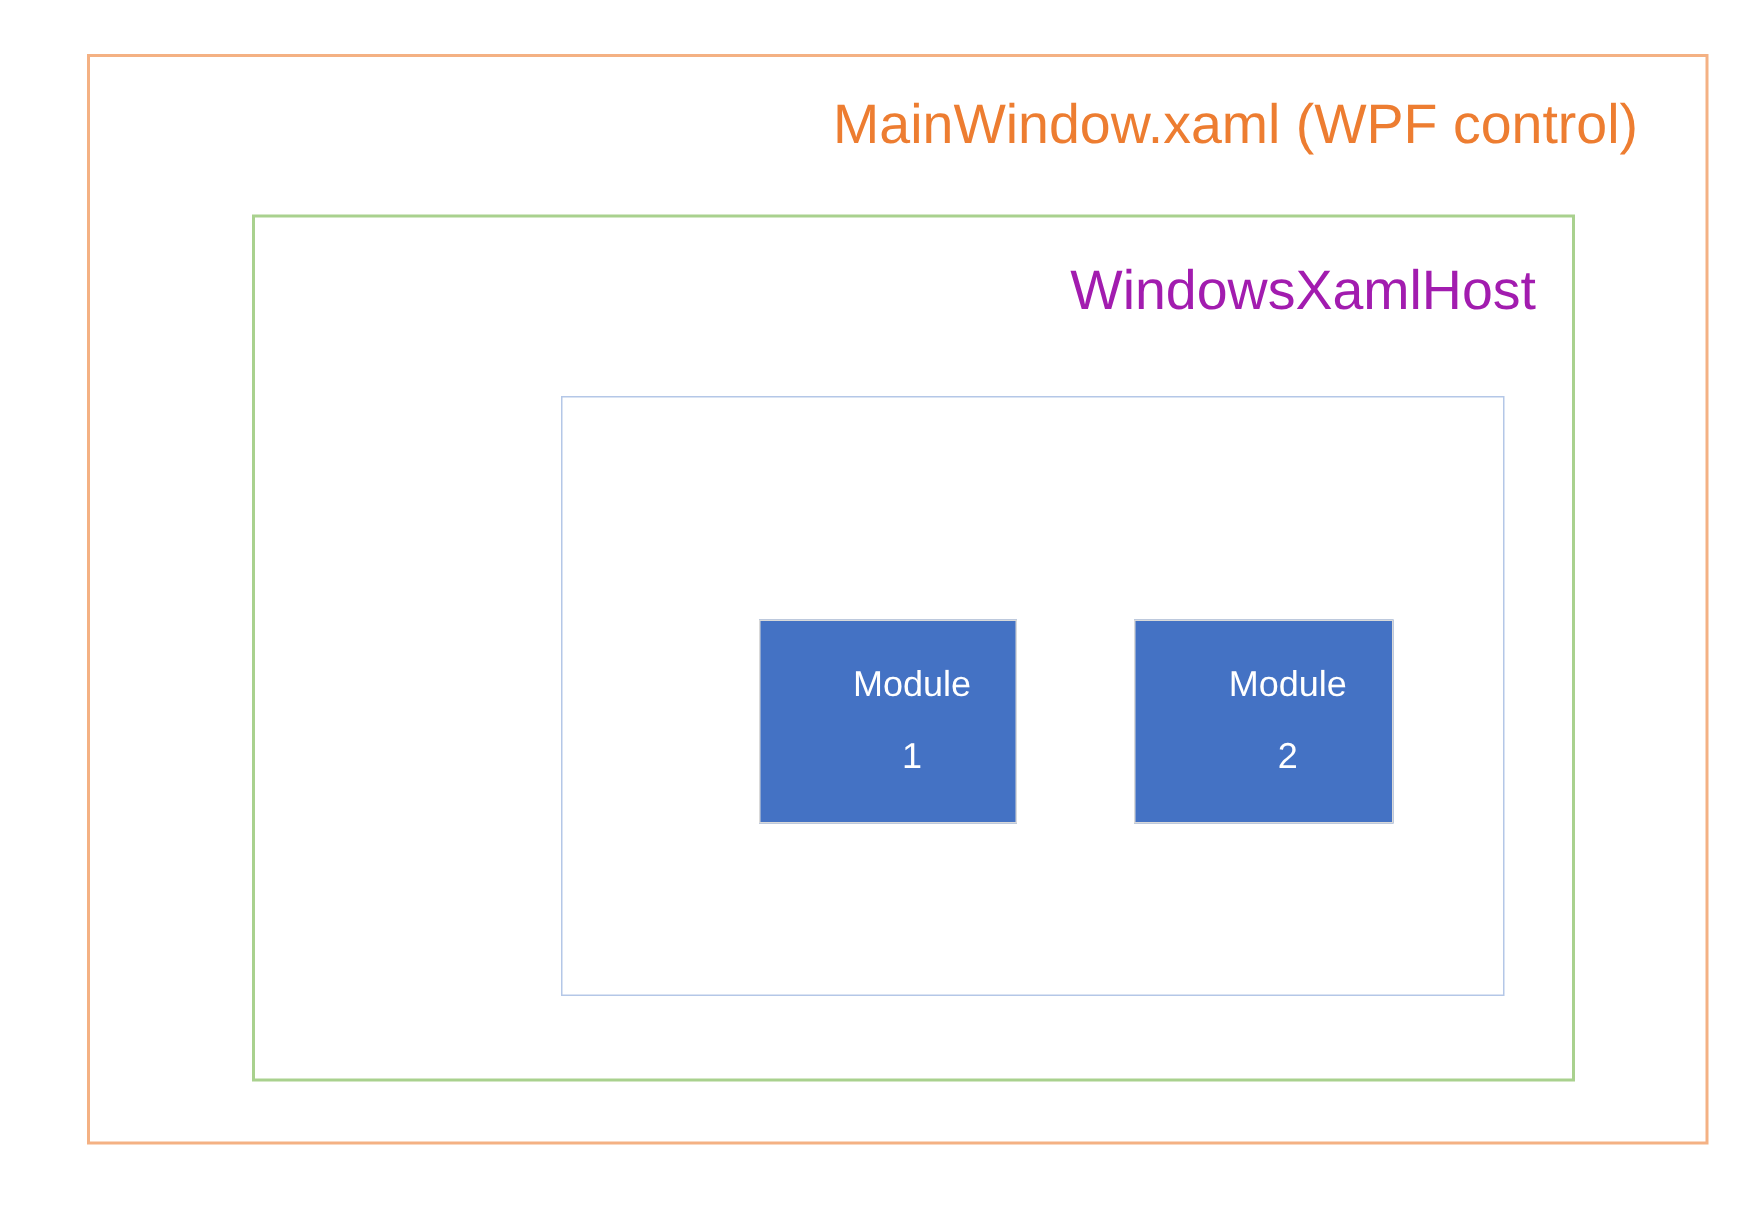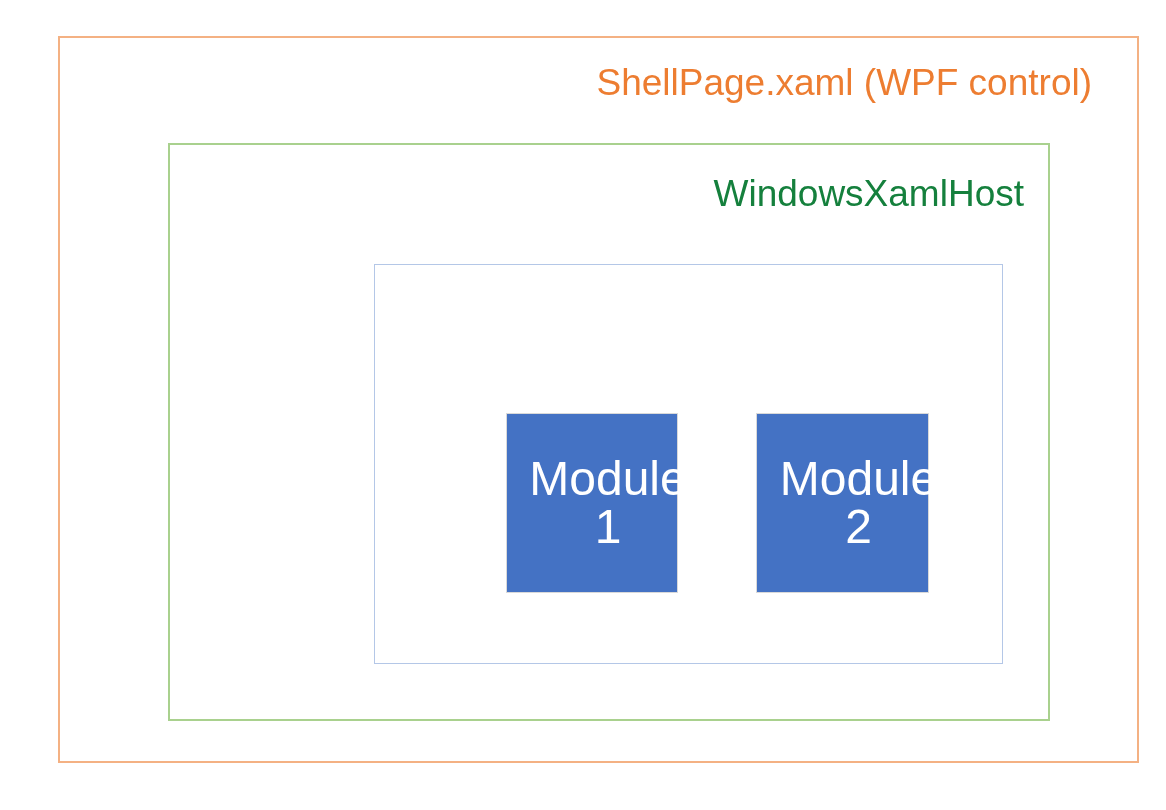--- a/index.html
+++ b/index.html
@@ -58,47 +58,47 @@
     top: 40px;
     left: 0;
     width: 100%;
     text-align: center;
   }
   .module {
     position: absolute;
     box-sizing: border-box;
     top: 148px;
     width: 172px;
-    height: 180px;
+    height: 136px;
     border: 1.5px solid;
     display: flex;
     flex-direction: column;
     align-items: center;
     justify-content: center;
     text-align: center;
-    font-size: 48px;
+    font-size: 24px;
     line-height: 48px;
     padding-left: 32px;
   }
   .module-1 { left: 131px; }
   .module-2 { left: 381px; width: 173px; }
   .module span { display: block; }
 </style>
 </head>
 <body>
 
 <div class="canvas">
 
   <div class="box outer-box" style="border-color: rgb(244, 177, 131);">
 
-    <div class="box-label outer-label" style="color: rgb(237, 125, 49);">ShellPage.xaml (WPF control)</div>
+    <div class="box-label outer-label" style="color: rgb(237, 125, 49);">MainWindow.xaml (WPF control)</div>
 
     <div class="box host-box" style="border-color: rgb(169, 209, 142);">
 
-      <div class="box-label host-label" style="color: #15803d;">WindowsXamlHost</div>
+      <div class="box-label host-label" style="color: #a21caf;">WindowsXamlHost</div>
 
       <div class="box shell-box" style="border-color: rgb(180, 199, 231);">
 
 
         <div class="module module-1" style="background-color: rgb(68, 114, 196); border-color: rgb(217, 217, 217); color: rgb(255, 255, 255);">
           <span>Module</span>
           <span>1</span>
         </div>
 
         <div class="module module-2" style="background-color: rgb(68, 114, 196); border-color: rgb(217, 217, 217); color: rgb(255, 255, 255);">

